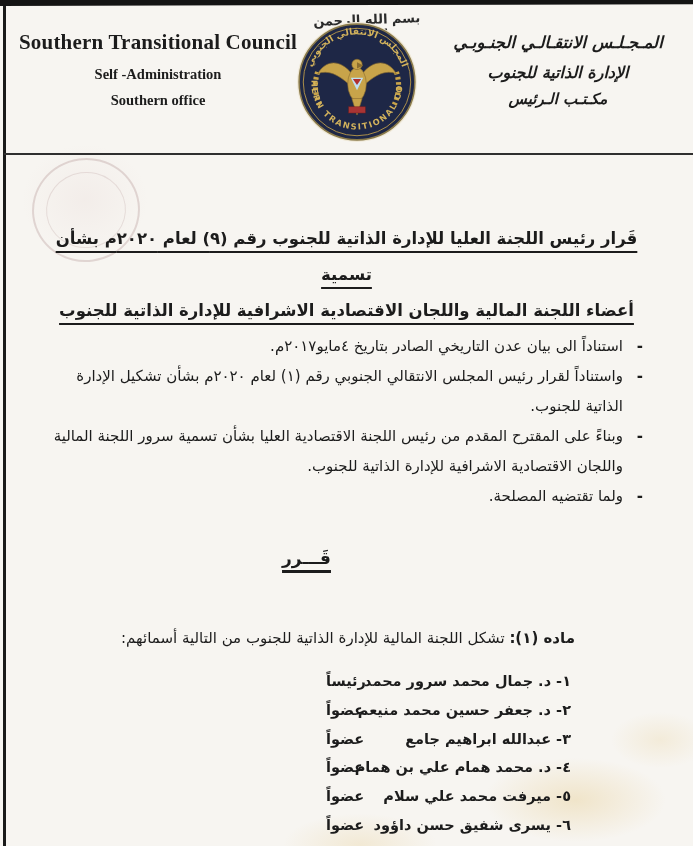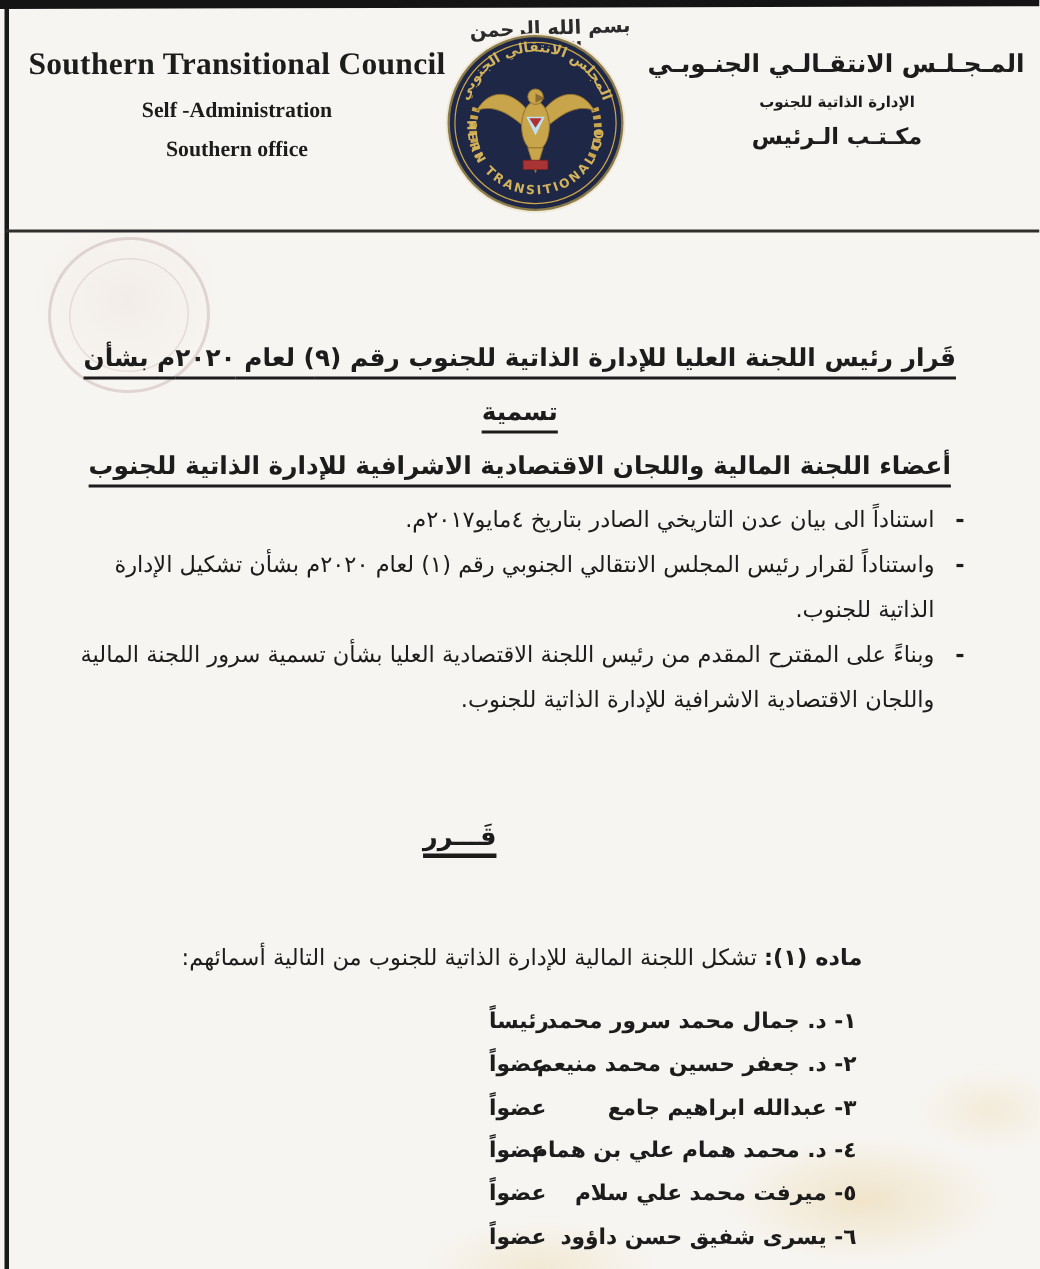--- a/index.html
+++ b/index.html
@@ -18,23 +18,23 @@
   .left-bar{position:absolute;top:6px;left:3px;width:3px;height:840px;background:#1a1a1a;}
   .header-rule{position:absolute;top:153px;left:4px;width:689px;height:2px;background:#2f2f2f;}
 
   
   .bismillah{position:absolute;top:12px;left:292px;width:150px;text-align:center;
     font-size:13px;font-weight:bold;transform:rotate(-2deg);color:#2b2b2b;letter-spacing:-1px;}
   .hdr-en{position:absolute;top:30px;left:8px;width:300px;text-align:center;font-family:"Liberation Serif",serif;}
   .hdr-en .l1{font-size:21px;font-weight:bold;letter-spacing:.2px;}
   .hdr-en .l2{font-size:14.5px;font-weight:bold;margin-top:11px;}
   .hdr-en .l3{font-size:14.5px;font-weight:bold;margin-top:9px;}
-  .hdr-ar{position:absolute;top:33px;right:10px;width:250px;text-align:center;direction:rtl;}
+  .hdr-ar{position:absolute;top:33px;right:10px;width:250px;text-align:center;direction:rtl;font-style:italic;}
   .hdr-ar .l1{font-size:16.5px;font-weight:bold;white-space:nowrap;}
-  .hdr-ar .l2{font-size:10px;font-weight:bold;margin-top:11px;}
+  .hdr-ar .l2{font-size:16px;font-weight:bold;margin-top:11px;}
   .hdr-ar .l3{font-size:15px;font-weight:bold;margin-top:8px;}
 
   .emblem{position:absolute;top:20px;left:295px;width:124px;height:124px;}
 
   
   .stamp{position:absolute;top:158px;left:32px;width:104px;height:100px;border-radius:50%;
     border:2px solid rgba(165,130,130,.28);transform:rotate(-8deg);}
   .stamp::after{content:"";position:absolute;inset:12px;border-radius:50%;border:1px solid rgba(165,130,130,.20);}
 
   
@@ -119,20 +119,21 @@
 
 <div class="title">
   <div><span class="tl">قَرار رئيس اللجنة العليا للإدارة الذاتية للجنوب رقم (٩) لعام ٢٠٢٠م بشأن تسمية</span></div>
   <div><span class="tl">أعضاء اللجنة المالية واللجان الاقتصادية الاشرافية للإدارة الذاتية للجنوب</span></div>
 </div>
 
 <div class="preamble">
   <div class="bullet">استناداً الى بيان عدن التاريخي الصادر بتاريخ ٤مايو٢٠١٧م.</div>
   <div class="bullet">واستناداً لقرار رئيس المجلس الانتقالي الجنوبي رقم (١) لعام ٢٠٢٠م بشأن تشكيل الإدارة الذاتية للجنوب.</div>
   <div class="bullet">وبناءً على المقترح المقدم من رئيس اللجنة الاقتصادية العليا بشأن تسمية سرور اللجنة المالية واللجان الاقتصادية الاشرافية للإدارة الذاتية للجنوب.</div>
+  <div class="bullet">ولما تقتضيه المصلحة.</div>
 </div>
 
 <div class="decision">
   <span>قَـــرر</span>
 </div>
 
 <div class="article">
   <span class="lbl">ماده (١):</span><span> تشكل اللجنة المالية للإدارة الذاتية للجنوب من التالية أسمائهم:</span>
 </div>
 

